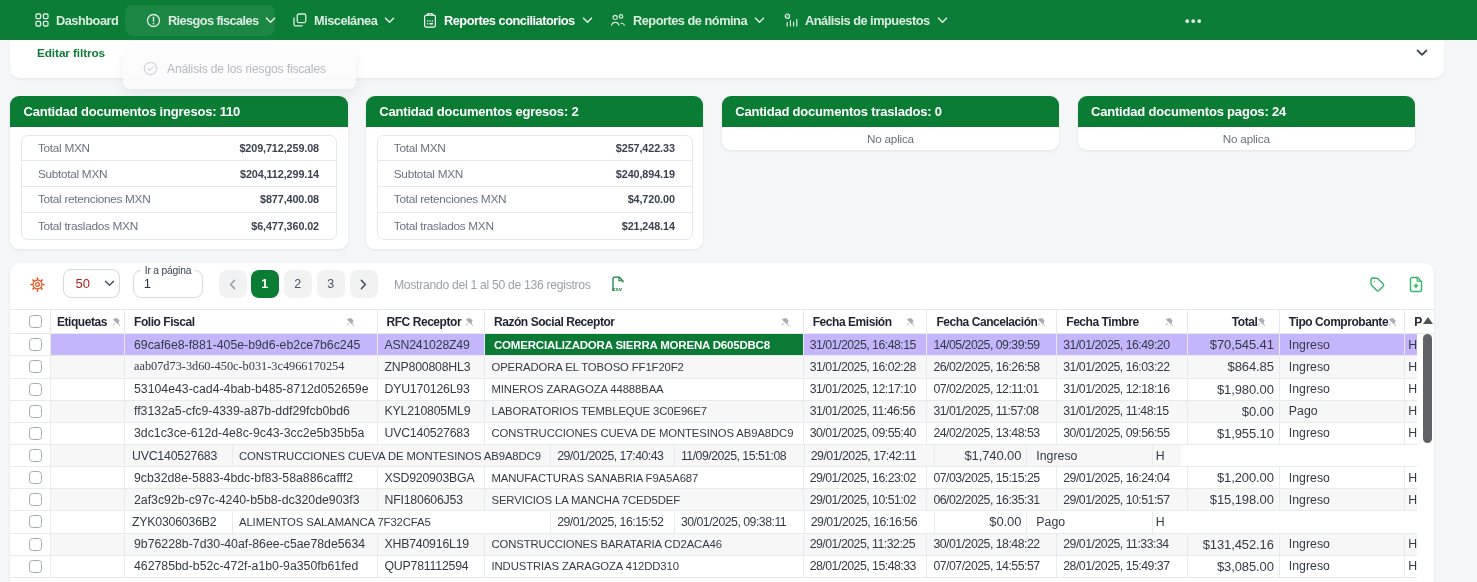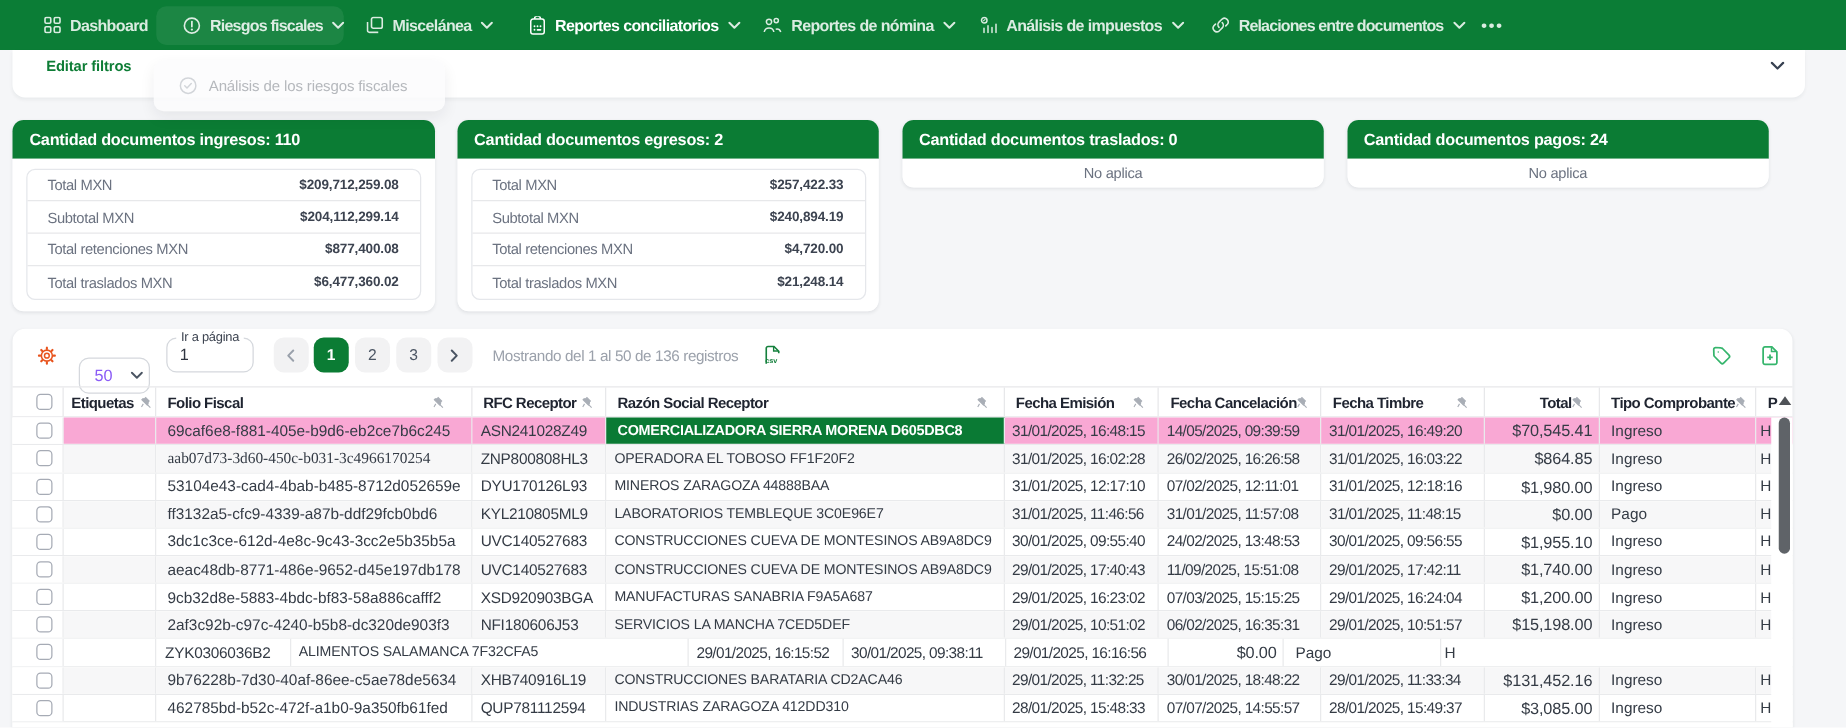--- a/index.html
+++ b/index.html
@@ -25,39 +25,39 @@
   font-size:11.7px; letter-spacing:-0.2px; color:#6b7280; }
 .mbox { border:1px solid #e5e7eb; border-radius:7px; }
 .mrow { height:25.75px; display:flex; align-items:center; padding:0 17px 0 16px;
   border-bottom:1px solid #e7e8ea; }
 .mrow:last-child { border-bottom:none; }
 .ml { font-size:11.8px; letter-spacing:-0.3px; color:#6b7280; }
 .mv { flex:1; text-align:right; font-size:10.8px; letter-spacing:-0.1px; font-weight:700; color:#3c4350; }
 .tcard { position:absolute; left:10px; top:263.4px; width:1424px; height:319px; background:#fff;
   border-radius:10px 10px 0 0; box-shadow:0 1px 3px rgba(25,30,40,.09); }
 .tbar { position:absolute; left:0; top:0; width:100%; height:46.1px; }
-.selbox { position:absolute; left:52.5px; top:23px; width:57px; height:29px; border:1px solid #d5d8dd;
-  border-radius:8px; display:flex; align-items:center; padding-left:12px; font-size:13px; color:#8b5cf6; }
+.selbox { position:absolute; left:52.5px; top:6px; width:57px; height:29px; border:1px solid #d5d8dd;
+  border-radius:8px; display:flex; align-items:center; padding-left:12px; font-size:13px; color:#b91c1c; }
 .gopage { position:absolute; left:122.8px; top:6.6px; width:70.2px; height:28.4px; border:1px solid #d5d8dd;
   border-radius:8px; font-size:13px; color:#2f3540; }
 .gopage .lbl { position:absolute; left:7px; top:-6px; background:#fff; padding:0 4px; font-size:10.3px; letter-spacing:-0.2px; color:#3c4350; }
 .gopage .v { position:absolute; left:10px; top:5px; }
 .pgb { position:absolute; top:7.1px; width:27.6px; height:27.8px; border-radius:8px; background:#f2f2f3;
   display:flex; align-items:center; justify-content:center; font-size:12.5px; color:#4b5563; }
 .pgb.on { background:#0b7c34; color:#fff; font-weight:700; }
 .mostr { position:absolute; left:384px; top:15px; font-size:12.2px; letter-spacing:-0.3px; color:#9ba1ab; }
 .thead { position:absolute; left:0; top:46.1px; width:100%; height:24.8px; border-top:1px solid #e7e8ea;
   border-bottom:1px solid #e7e8ea; display:flex; }
 .hc { height:100%; border-right:1px solid #e7e8ea; display:flex; align-items:center;
   padding:0 6px 0 9px; overflow:hidden; }
 .ht { font-size:12px; font-weight:700; letter-spacing:-0.45px; color:#1f2430; white-space:nowrap; }
 .rows { position:absolute; left:0; top:70.9px; width:100%; }
 .r { display:flex; height:22.15px; border-bottom:1px solid #e9eaec; background:#fff; }
 .r.odd .c { background:#f7f7f8; }
-.r.sel .c { background:#f9a8d4; }
+.r.sel .c { background:#c4b5fd; }
 .r.sel .c.cbx, .r .c.cbx { background:#fff; }
 .c { height:100%; border-right:1px solid #e9eaec; font-size:12.3px; color:#343b45;
   display:flex; align-items:center; padding:0 6px 0 9px; white-space:nowrap; overflow:hidden; }
 .c.date { letter-spacing:-0.5px; padding-left:6px; }
 .c.rz { font-size:11.3px; letter-spacing:-0.1px; padding-left:6.5px; }
 .c.rfc { letter-spacing:-0.2px; padding-left:7px; }
 .c.num { justify-content:flex-end; padding-right:5px; font-size:13px; letter-spacing:-0.1px; }
 .cb { width:13px; height:13px; border:1.5px solid #a6abb5; border-radius:3.5px; background:#fff; flex:none; }
 .pin { flex:none; }
 .sbar-cover { position:absolute; right:0; top:70.9px; width:17.5px; height:248.2px; background:#fff; }
@@ -141,32 +141,20 @@
           <circle cx="3.4" cy="3.2" r="2.2"></circle>
           <path d="M2.5 3.9 L4.3 2.3" stroke-width="0.9"></path>
           <path d="M3.2 13 V9.5 M6.4 13 V7.6 M9.6 13 V9 M12.8 13 V6.4" stroke-linecap="round"></path>
         </g>
       </svg>
       <span>Análisis de impuestos</span>
       <svg width="11" height="7" viewBox="0 0 11 7" style="margin-left:7px;">
         <path d="M1.5 1.2 L5.5 5.2 L9.5 1.2" fill="none" stroke="rgba(255,255,255,.85)" stroke-width="1.6" stroke-linecap="round" stroke-linejoin="round"></path>
       </svg>
     </div>
-    <div class="navit" style="left:969px;">
-      <svg width="15" height="14" viewBox="0 0 15 14" style="margin-right:7px;">
-        <g fill="none" stroke="rgba(255,255,255,.85)" stroke-width="1.25" stroke-linecap="round">
-          <path d="M6.2 8.9 a3 3 0 0 1 0 -4.2 l2.5 -2.5 a3 3 0 0 1 4.2 4.2 l-1.3 1.3"></path>
-          <path d="M8.8 5.1 a3 3 0 0 1 0 4.2 l-2.5 2.5 a3 3 0 0 1 -4.2 -4.2 l1.3 -1.3"></path>
-        </g>
-      </svg>
-      <span><span style="letter-spacing:-0.68px">Relaciones entre documentos</span></span>
-      <svg width="11" height="7" viewBox="0 0 11 7" style="margin-left:7px;">
-        <path d="M1.5 1.2 L5.5 5.2 L9.5 1.2" fill="none" stroke="rgba(255,255,255,.85)" stroke-width="1.6" stroke-linecap="round" stroke-linejoin="round"></path>
-      </svg>
-    </div>
     <div class="navit" style="left:1185px;letter-spacing:1.5px;font-weight:bold;">•••</div>
   </div>
 <div class="fbar">
     <span class="ef">Editar filtros</span>
 <svg class="fchev" width="12" height="8" viewBox="0 0 12 8">
       <path d="M1.5 1.3 L6 5.8 L10.5 1.3" fill="none" stroke="#374151" stroke-width="1.7" stroke-linecap="round" stroke-linejoin="round"></path>
     </svg>
 </div>
 <div class="ddp">
     <svg width="15" height="15" viewBox="0 0 15 15" style="margin:0 9px 0 0;flex:none;opacity:.42;">
@@ -435,21 +423,20 @@
         <div class="c date" style="width:130.3px;">30/01/2025, 09:56:55</div>
         <div class="c num" style="width:92.3px;">$1,955.10</div>
         <div class="c" style="width:125.3px;">Ingreso</div>
         <div class="c" style="width:28.8px;border-right:none;padding-left:3px;">H</div>
       </div>
 <div class="r odd">
         <div class="c cbx" style="width:41px;">
           <span class="cb" style="margin-left:10px;"></span>
         </div>
         <div class="c" style="width:74px;"></div>
-        <div class="c" style="width:252.5px;">aeac48db-8771-486e-9652-d45e197db178</div>
         <div class="c rfc" style="width:107.5px;">UVC140527683</div>
         <div class="c rz" style="width:318.7px;">CONSTRUCCIONES CUEVA DE MONTESINOS AB9A8DC9</div>
         <div class="c date" style="width:123.7px;">29/01/2025, 17:40:43</div>
         <div class="c date" style="width:129.9px;">11/09/2025, 15:51:08</div>
         <div class="c date" style="width:130.3px;">29/01/2025, 17:42:11</div>
         <div class="c num" style="width:92.3px;">$1,740.00</div>
         <div class="c" style="width:125.3px;">Ingreso</div>
         <div class="c" style="width:28.8px;border-right:none;padding-left:3px;">H</div>
       </div>
 <div class="r even">

